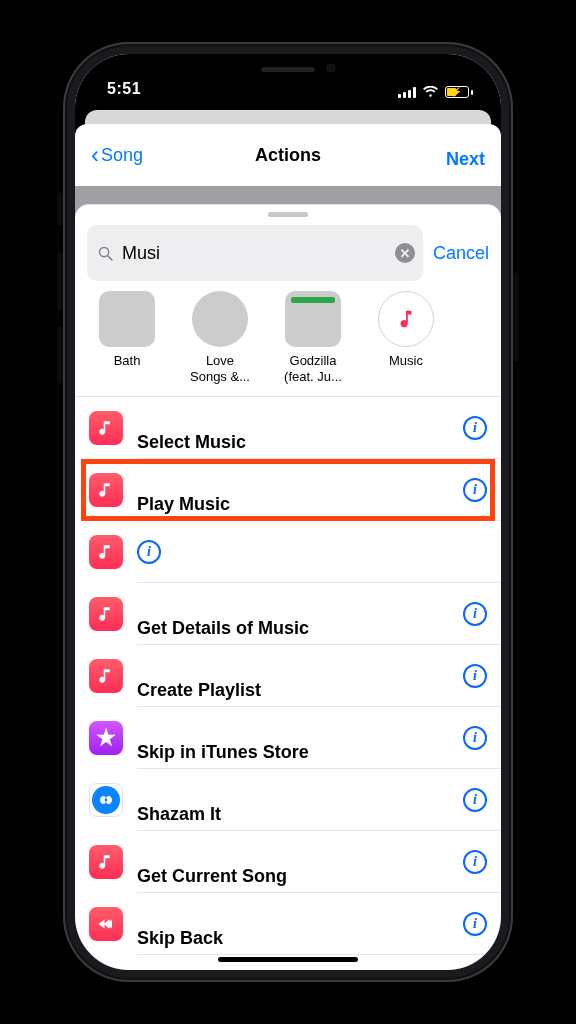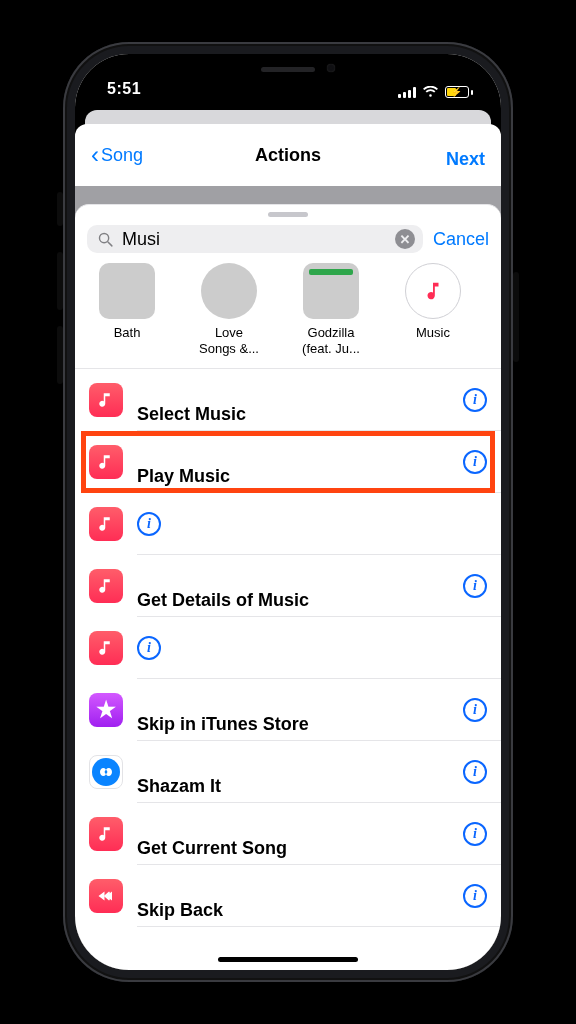--- a/index.html
+++ b/index.html
@@ -69,28 +69,28 @@
 
   
   .panel {
     position:absolute; left:0; right:0; top:150px; bottom:0; background:#fff;
     border-top-left-radius:14px; border-top-right-radius:14px; z-index:11;
     display:flex; flex-direction:column; border-top:1px solid #e5e5e8;
   }
   .grabber { width:40px; height:5px; border-radius:3px; background:#c7c7cc; margin:7px auto 4px; }
 
   .search-row { display:flex; align-items:center; gap:10px; padding:4px 12px 10px; }
-  .searchbar { flex:1; height:28px; background:#eeeef0; border-radius:10px; display:flex; align-items:center; padding:0 8px 0 10px; gap:8px; }
+  .searchbar { flex:1; height:56px; background:#eeeef0; border-radius:10px; display:flex; align-items:center; padding:0 8px 0 10px; gap:8px; }
   .searchbar .glass { color:#808084; display:flex; }
   .searchbar input { border:0; outline:0; background:transparent; font-size:18px; flex:1; color:#000; }
   .searchbar .clear { width:20px; height:20px; background:#8e8e93; border-radius:50%; color:#eeeef0; display:flex; align-items:center; justify-content:center; font-size:13px; font-weight:700;}
   .cancel { color:#007aff; font-size:18px; }
 
   
-  .tiles { display:flex; gap:30px; padding:0 16px 12px; }
+  .tiles { display:flex; gap:21px; padding:0 16px 12px; }
   .tile { width:72px; text-align:center; }
   .tile .thumb { width:56px; height:56px; border-radius:10px; margin:0 auto 6px; background:#ccc; background-size:cover; background-position:center; }
   .tile .thumb.round { border-radius:50%; }
   .tile .thumb.music { background:#fff; border:1px solid #d0d0d5; display:flex; align-items:center; justify-content:center; color:#007aff; }
   .tile .cap { font-size:13px; line-height:1.2; white-space:nowrap; overflow:hidden; text-overflow:ellipsis; }
   .tile .cap2 { font-size:13px; line-height:1.2; white-space:nowrap; overflow:hidden; text-overflow:ellipsis; }
   .thumb1 { background: linear-gradient(135deg,#9c6a4a,#3b2d2a); }
   .thumb2 { background: linear-gradient(135deg,#b01818,#7a0f0f); position:relative; }
   .thumb2::after{ content:""; position:absolute; left:6px; top:6px; right:6px; height:6px; background:#2ea64b; border-radius:2px;}
   .thumb3 { background: radial-gradient(circle at 40% 30%, #f7e5c8 0 30%, #e9cba3 31% 50%, #b79070 51% 100%); }
@@ -261,20 +261,21 @@
               </div>
               <div class="label">Get Details of Music</div>
               <div class="info">i</div>
             </div>
             <div class="row">
               <div class="icon icon-music">
                 <svg viewBox="0 0 24 24">
                   <path fill="#fff" d="M9 3v10.55A4 4 0 1011 17V7h6V3H9z"></path>
                 </svg>
               </div>
+              <div class="label">Create Playlist</div>
               <div class="info">i</div>
             </div>
             <div class="row">
               <div class="icon icon-itunes">
                 <span>★</span>
               </div>
               <div class="label">Skip in iTunes Store</div>
               <div class="info">i</div>
             </div>
             <div class="row">

